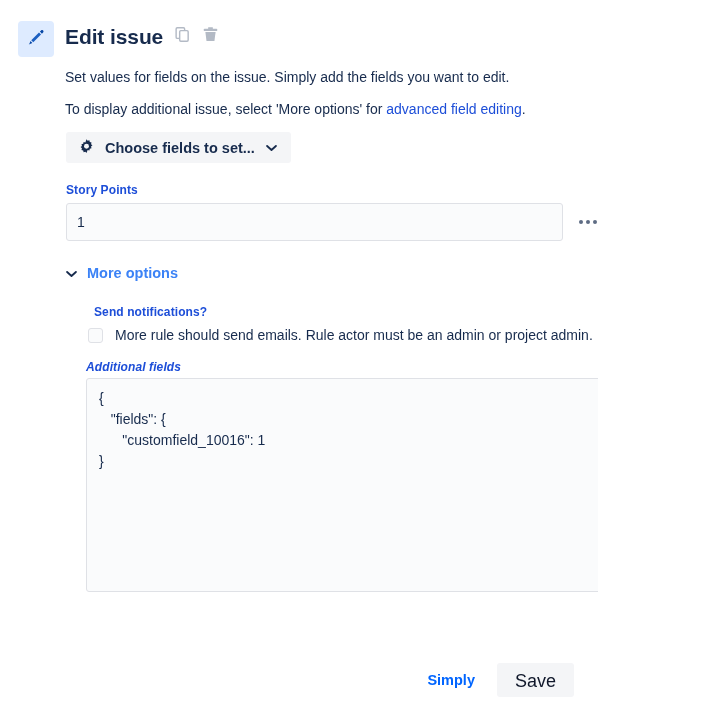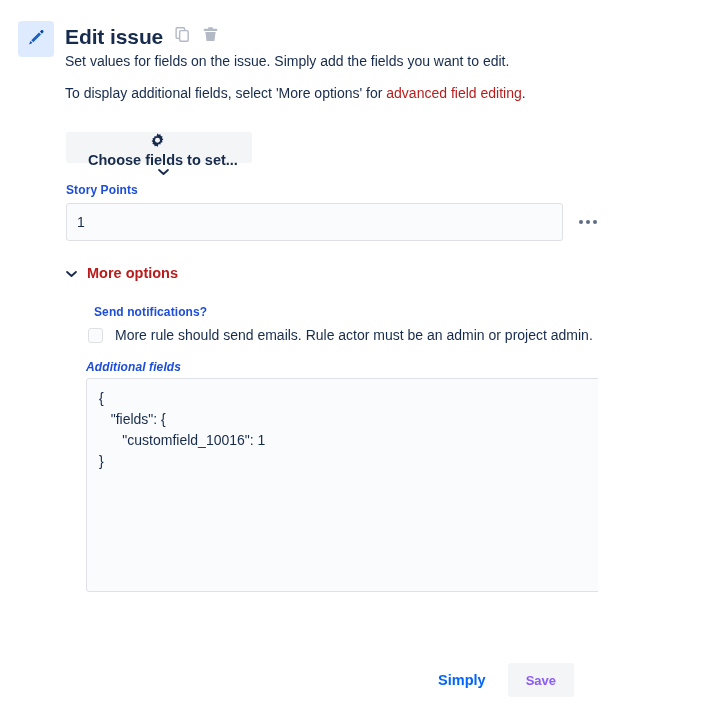--- a/index.html
+++ b/index.html
@@ -50,44 +50,44 @@
     display: inline-flex;
     align-items: center;
     cursor: pointer;
   }
   .title-action:first-of-type { margin-left: 13px; }
 
   .desc-line {
     font-size: 14px;
     color: #172B4D;
     line-height: 20px;
+    margin-top: 16px;
     white-space: nowrap;
   }
   .desc-line.second { margin-top: 12px; }
   a.link {
-    color: #b91c1c;
+    color: #1d4ed8;
     text-decoration: none;
     cursor: pointer;
     text-align: center;
   }
 
   
   .choose-btn {
     position: absolute;
     left: 66px; top: 132px;
     height: 31px;
     padding: 0 14px 0 12px;
     background: #F4F5F7;
     border: none;
     border-radius: 3px;
     display: inline-flex;
     align-items: center;
     cursor: pointer;
     font-family: "Liberation Sans", sans-serif;
-    flex-direction: column;
   }
   .choose-btn .label {
     font-size: 14.5px;
     font-weight: bold;
     color: #172B4D;
     margin-left: 10px;
   }
   .choose-btn .chev { margin-left: 11px; display: inline-flex; }
 
   
@@ -137,21 +137,21 @@
   .more-options {
     position: absolute;
     left: 66px; top: 264px;
     display: inline-flex;
     align-items: center;
     cursor: pointer;
   }
   .more-options .label {
     font-size: 14.5px;
     font-weight: bold;
-    color: #b91c1c;
+    color: #3b82f6;
     margin-left: 10px;
   }
 
   
   #sn-label { left: 94px; top: 305px; }
 
   .checkbox-row {
     position: absolute;
     left: 88px; top: 327px;
     display: flex;
@@ -218,23 +218,23 @@
     color: #0065FF;
     cursor: pointer;
     padding: 8px 8px;
   }
   .save-btn {
     margin-left: 14px;
     background: #F4F5F7;
     border: none;
     border-radius: 3px;
     font-family: "Liberation Sans", sans-serif;
-    font-size: 13px;
-    font-weight: bold;
-    color: #8b5cf6;
+    font-size: 18px;
+    font-weight: normal;
+    color: #0f172a;
     padding: 8px 18px;
     height: 34px;
     cursor: default;
   }
 </style>
 </head>
 <body>
 
 <div class="page">
 
@@ -263,21 +263,21 @@
           <span>
             <svg width="17" height="17" viewBox="0 0 24 24">
               <rect x="2.5" y="4" width="19" height="3.2" rx="1" fill="#B3BAC5"></rect>
               <path d="M4.8 8.6 H19.2 L17.6 21.2 H6.4 Z" fill="#B3BAC5"></path>
               <rect x="8.5" y="1.6" width="7" height="2.6" rx="1" fill="#B3BAC5"></rect>
             </svg>
           </span>
         </span>
       </div>
       <div class="desc-line">Set values for fields on the issue. Simply add the fields you want to edit.</div>
-      <div class="desc-line second"><span>To display additional fields, select 'More options' for </span><a class="link">advanced field editing</a><span>.</span></div>
+      <div class="desc-line second"><span>To display additional issue, select 'More options' for </span><a class="link">advanced field editing</a><span>.</span></div>
     </div>
   </div>
 
   <button class="choose-btn">
     <span>
       <svg width="17" height="17" viewBox="0 0 24 24">
         <path fill="#172B4D" d="M12 1.8l1.6 2.0 2.5-0.7 0.5 2.5 2.5 0.6-0.7 2.5 2.0 1.6-2.0 1.6 0.7 2.5-2.5 0.6-0.5 2.5-2.5-0.7L12 21.3l-1.6-2.0-2.5 0.7-0.5-2.5-2.5-0.6 0.7-2.5-2.0-1.6 2.0-1.6L4.9 8.7l2.5-0.6 0.5-2.5 2.5 0.7z"></path>
         <circle cx="12" cy="11.6" r="3.5" fill="#F4F5F7"></circle>
       </svg>
     </span>

